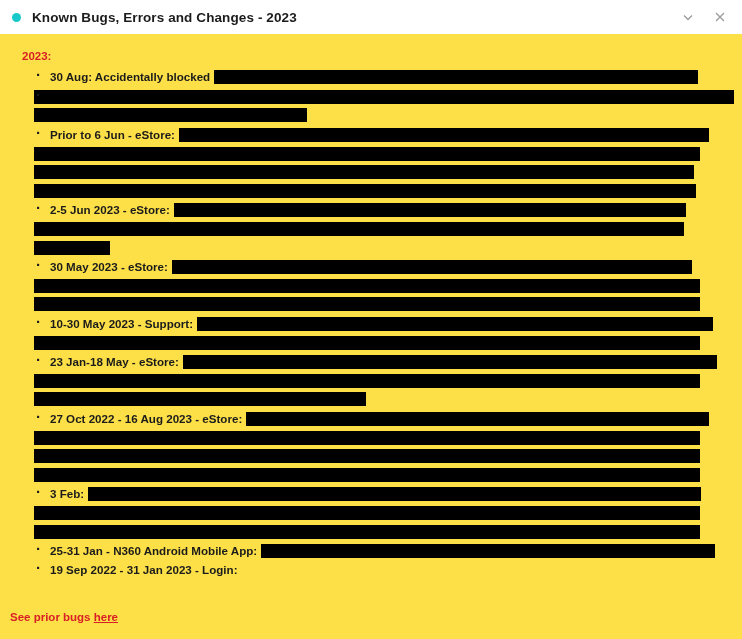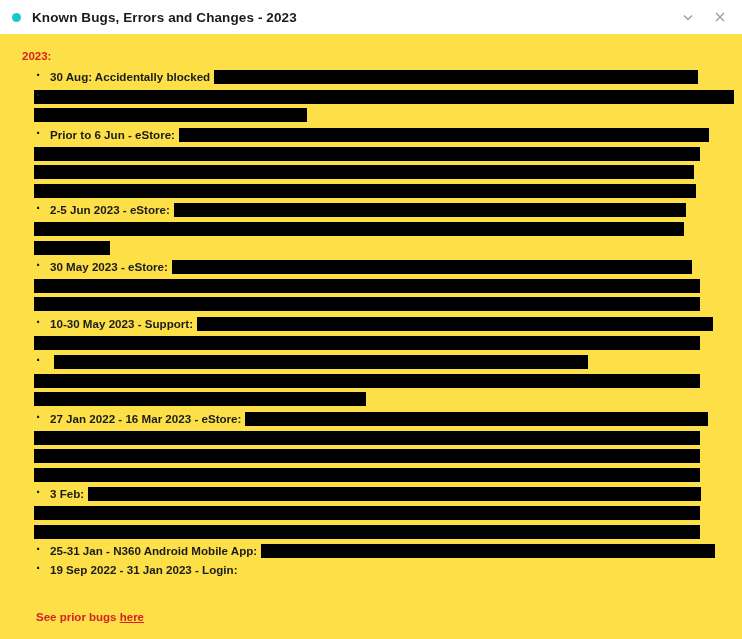--- a/index.html
+++ b/index.html
@@ -118,21 +118,21 @@
   .redact-row {
     height: 18.6px;
     line-height: 18.6px;
     display: flex;
     align-items: center;
   }
 
   
   .footer {
     position: absolute;
-    left: 36px;
+    left: 10px;
     bottom: 16px;
     font-size: 11.5px;
     font-weight: bold;
     color: #d81f26;
   }
   .footer a {
     color: #d81f26;
     text-decoration: underline;
     font-weight: bold;
   }
@@ -229,34 +229,35 @@
             <span class="redact" style="width: 516px;"></span>
           </div>
           <div class="redact-rows">
             <div class="redact-row">
               <span class="redact" style="width: 666px;"></span>
             </div>
           </div>
         </li>
         <li>
           <div class="entry-line">
+            <span class="entry-label">23 Jan-18 May - eStore:</span>
             <span class="redact" style="width: 534px;"></span>
           </div>
           <div class="redact-rows">
             <div class="redact-row">
               <span class="redact" style="width: 666px;"></span>
             </div>
             <div class="redact-row">
               <span class="redact" style="width: 332px;"></span>
             </div>
           </div>
         </li>
         <li>
           <div class="entry-line">
-            <span class="entry-label">27 Jan 2022 - 16 Mar 2023 - eStore:</span>
+            <span class="entry-label">27 Oct 2022 - 16 Aug 2023 - eStore:</span>
             <span class="redact" style="width: 463px;"></span>
           </div>
           <div class="redact-rows">
             <div class="redact-row">
               <span class="redact" style="width: 666px;"></span>
             </div>
             <div class="redact-row">
               <span class="redact" style="width: 666px;"></span>
             </div>
             <div class="redact-row">

